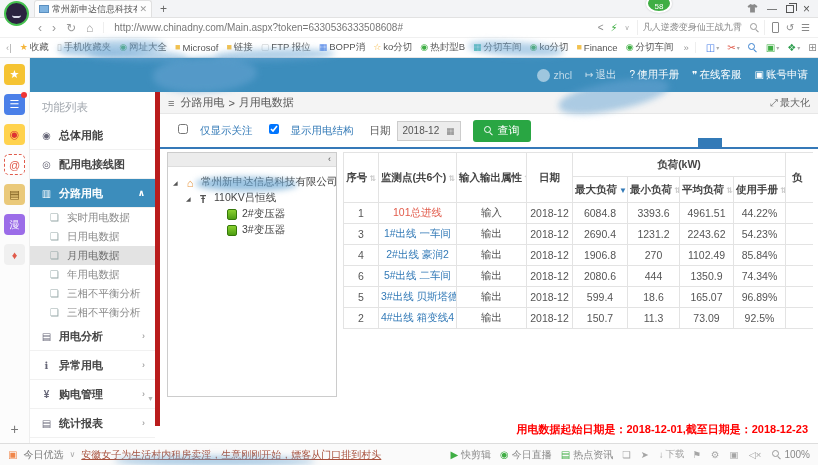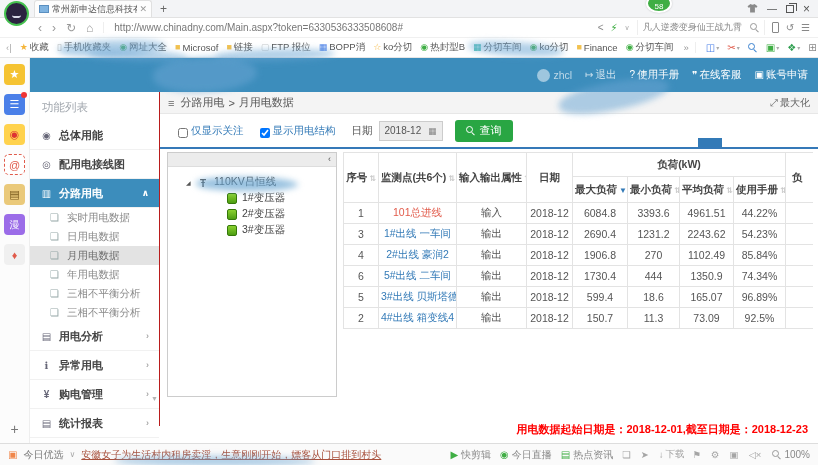--- a/index.html
+++ b/index.html
@@ -68,40 +68,40 @@
   .apphdr{position:absolute;left:0;top:0;right:0;height:34px;background:#3c8dbc;color:#fff;display:flex;align-items:center}
   .apphdr .title{margin-left:180px;font-size:15px;font-weight:bold;letter-spacing:.5px;white-space:nowrap}
   .hdr-right{margin-left:auto;display:flex;align-items:center;gap:13px;padding-right:10px;font-size:10.5px;white-space:nowrap}
   .hdr-user{display:flex;align-items:center;gap:4px;color:rgba(255,255,255,.65)}
   .hdr-user .uav{width:13px;height:13px;border-radius:50%;background:rgba(255,255,255,.5)}
   .hdr-link{color:rgba(255,255,255,.75)}
   .hdr-link.bright{color:#fff}
   .hico{font-size:10px;margin-right:2px}
 
   
-  .appmenu{position:absolute;left:0;top:34px;width:130px;bottom:17px;background:#fff;border-right:1px solid #b91c1c}
+  .appmenu{position:absolute;left:0;top:34px;width:130px;bottom:17px;background:#fff;border-right:5px solid #b91c1c}
   .menu-header{padding:8px 12px 6px;color:#a0a6ad;font-size:11.5px}
   .mi{display:flex;align-items:center;gap:6px;padding:0 10px;color:#444;height:29px;font-size:11px}
   .mi.top{border-bottom:1px solid #f1f1f1;font-weight:bold}
   .mi .mico{width:13px;text-align:center;color:#667;font-size:10px;flex:none}
   .mi .ar{margin-left:auto;font-size:9px;color:#aaa}
   .mi.active{background:#3c8dbc;color:#fff}
   .mi.active .mico,.mi.active .ar{color:#fff}
   .mi.sub{height:19px;padding-left:18px;color:#8a8a8a;font-size:10.5px;font-weight:normal}
   .mi.sub .mico{color:#9aa}
   .mi.sub.selected{background:#e3e3e3;color:#6e6e6e}
   .menu-sb{position:absolute;right:1px;bottom:24px;color:#b5b5b5;font-size:7px}
 
   
   .appmain{position:absolute;left:130px;top:34px;right:0;bottom:0;background:#fff}
   .bc{height:22px;background:#f4f4f4;border-bottom:1px solid #e7e7e7;display:flex;align-items:center;padding:0 8px;font-size:11px;color:#555;gap:4px}
   .bc .tg{color:#666;margin-right:2px}
   .bc .max{margin-left:auto;font-size:10px;color:#666;display:flex;align-items:center;gap:2px}
   .filters{height:35px;display:flex;align-items:center;padding-left:18px;border-bottom:2px solid #3579b8;position:relative;background:#fff}
-  .chk{display:flex;align-items:flex-end;gap:3px;color:#337ab7;font-size:10.5px;margin-right:16px}
+  .chk{display:flex;align-items:flex-start;gap:12px;color:#337ab7;font-size:10.5px;margin-right:16px}
   .chk input{width:10px;height:10px;margin:0}
   .dlabel{color:#555;font-size:10.5px;margin-right:6px}
   .dateinput{width:64px;height:20px;background:#ececec;border:1px solid #ccc;display:flex;align-items:center;padding:0 5px;font-size:10px;color:#555;gap:4px}
   .dateinput .cal{margin-left:auto;color:#888;font-size:9px}
   .btn-query{margin-left:12px;background:#29a643;color:#fff;height:22px;padding:0 11px;border-radius:3px;display:flex;align-items:center;gap:5px;font-size:11px}
   .tabs{position:absolute;right:24px;bottom:0;display:flex}
   .tab-item{padding:4px 12px 5px;font-size:11px;color:#337ab7;white-space:nowrap}
   .tab-item.active{background:#337ab7;color:#fff}
 
   .workarea{position:absolute;left:0;top:57px;right:0;bottom:0;background:#fff}
@@ -443,29 +443,29 @@
               <span class="tab-item"></span>
             </div>
         </div>
 
         <div class="workarea">
 
           <div class="treepanel">
             <div class="tree-top"><span>‹</span></div>
             <div class="tree">
 
+            <div class="tnode lvl0">
+                <span class="caret">◢</span>
+                <span class="nico home"></span>
+                <span class="tlabel">常州新申达信息科技有限公司</span>
+              </div>
                 <div class="tnode lvl1">
                 <span class="caret">◢</span>
                 <span class="nico pole"></span>
                 <span class="tlabel">110KV吕恒线</span>
-              </div>
-                <div class="tnode lvl3">
-                <span class="caret"></span>
-                <span class="nico xf"></span>
-                <span class="tlabel">1#变压器</span>
               </div>
                 <div class="tnode lvl3">
                 <span class="caret"></span>
                 <span class="nico xf"></span>
                 <span class="tlabel">2#变压器</span>
               </div>
                 <div class="tnode lvl3">
                 <span class="caret"></span>
                 <span class="nico xf"></span>
                 <span class="tlabel">3#变压器</span>
@@ -535,21 +535,21 @@
                   <td>270</td>
                   <td>1102.49</td>
                   <td>85.84%</td>
                   <td></td>
                 </tr>
                   <tr>
                   <td>6</td>
                   <td class="name">5#出线 二车间</td>
                   <td>输出</td>
                   <td>2018-12</td>
-                  <td>1730.4</td>
+                  <td>2080.6</td>
                   <td>444</td>
                   <td>1350.9</td>
                   <td>74.34%</td>
                   <td></td>
                 </tr>
                   <tr>
                   <td>5</td>
                   <td class="name">3#出线 贝斯塔德3</td>
                   <td>输出</td>
                   <td>2018-12</td>

